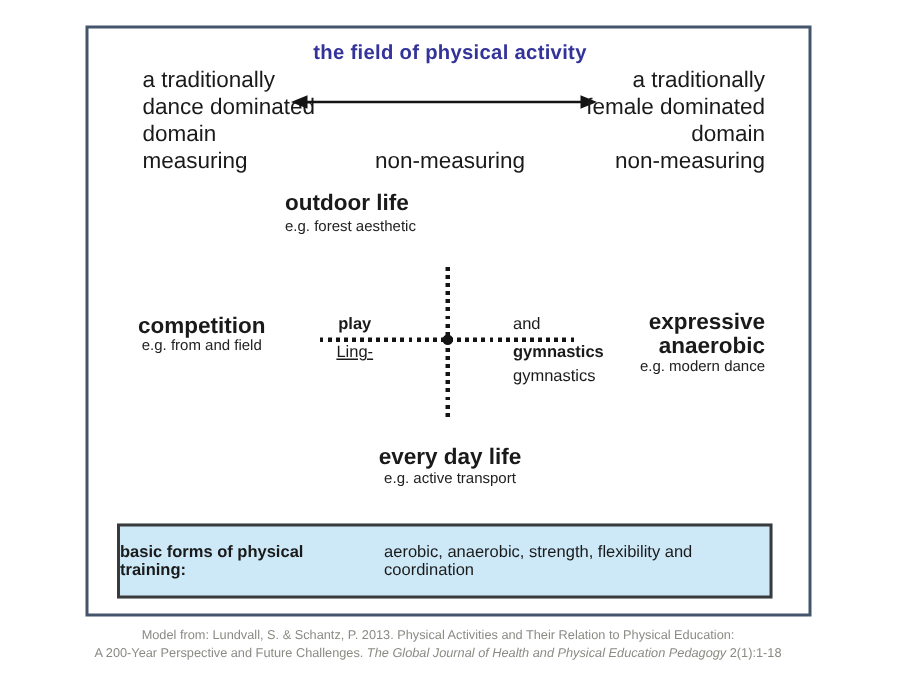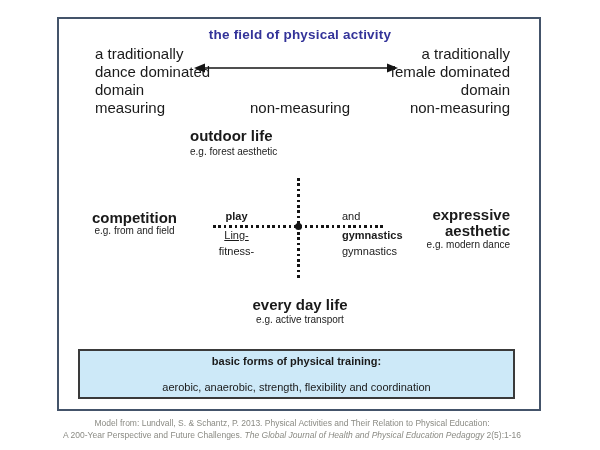--- a/index.html
+++ b/index.html
@@ -48,25 +48,25 @@
   #c-fitness{top:245px;}
   #c-gym2{top:245px;}
   #q-left{left:92px;top:210px;text-align:center;}
   #q-left .lbl{line-height:15px;}
   #q-right{right:90px;top:207px;text-align:right;}
   #q-right .lbl{line-height:16px;}
   #q-bottom{left:190px;top:296px;width:220px;text-align:center;}
   #training-box{
     left:78px;top:349px;width:433px;height:46px;
     background:#cde9f8;border:2px solid #3a3a3a;
-    display:flex;flex-direction:column;align-items:center;justify-content:center;
+    display:flex;flex-direction:row;align-items:center;justify-content:center;
     gap:14px;
   }
   #training-box .h{font-size:11px;font-weight:bold;}
-  #training-box .i{font-size:11px;text-align:right;}
+  #training-box .i{font-size:11px;}
   #citation{
     left:0;top:417px;width:584px;text-align:center;
     font-size:8.5px;line-height:12px;color:#8b8b84;
   }
   #citation em{}
 </style>
 </head>
 <body>
 
 <div id="stage">
@@ -103,42 +103,41 @@
   </div>
 
   <div class="abs dotted-v"></div>
   <div class="abs dotted-h"></div>
   <div id="center-dot" class="abs"></div>
 
   <div id="c-play" class="abs cl bold">play</div>
   <div id="c-and" class="abs cr">and</div>
   <div id="c-ling" class="abs cl">Ling-</div>
   <div id="c-gym1" class="abs cr bold">gymnastics</div>
-  <div id="c-fitness" class="abs cl">fitness-</div>
   <div id="c-gym2" class="abs cr">gymnastics</div>
 
   <div id="q-left" class="abs">
     <div class="lbl bold">competition</div>
     <div class="eg">e.g. from and field</div>
   </div>
 
   <div id="q-right" class="abs">
     <div class="lbl bold">expressive</div>
-    <div class="lbl bold">aesthetic</div>
+    <div class="lbl bold">anaerobic</div>
     <div class="eg">e.g. modern dance</div>
   </div>
 
   <div id="q-bottom" class="abs">
     <div class="lbl bold">every day life</div>
     <div class="eg">e.g. active transport</div>
   </div>
 
   <div id="training-box" class="abs">
     <div class="h">basic forms of physical training:</div>
     <div class="i">aerobic, anaerobic, strength, flexibility and coordination</div>
   </div>
 
   <div id="citation" class="abs">
     <div>Model from: Lundvall, S. &amp; Schantz, P. 2013. Physical Activities and Their Relation to Physical Education:</div>
-    <div><span>A 200-Year Perspective and Future Challenges. </span><em>The Global Journal of Health and Physical Education Pedagogy</em><span> 2(5):1-16</span></div>
+    <div><span>A 200-Year Perspective and Future Challenges. </span><em>The Global Journal of Health and Physical Education Pedagogy</em><span> 2(1):1-18</span></div>
   </div>
 
 </div>
 
 </body></html>

